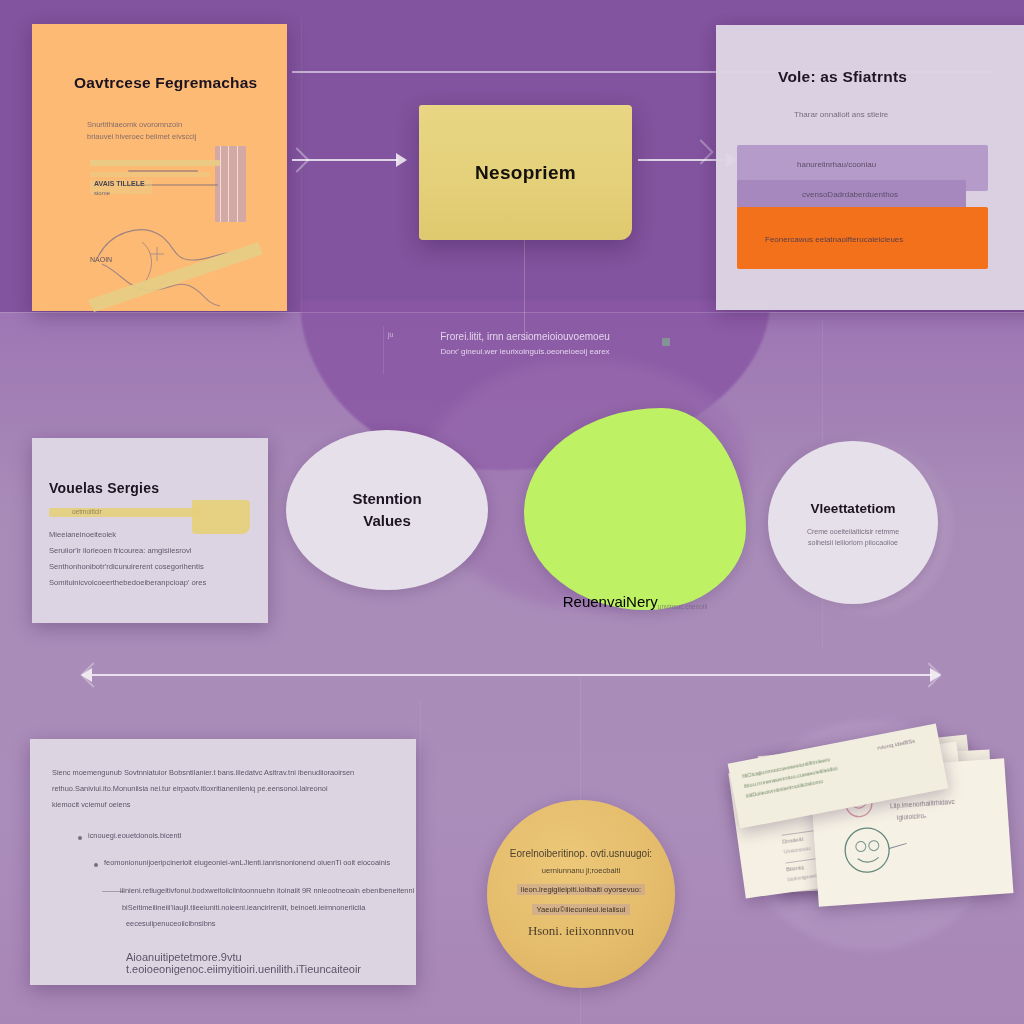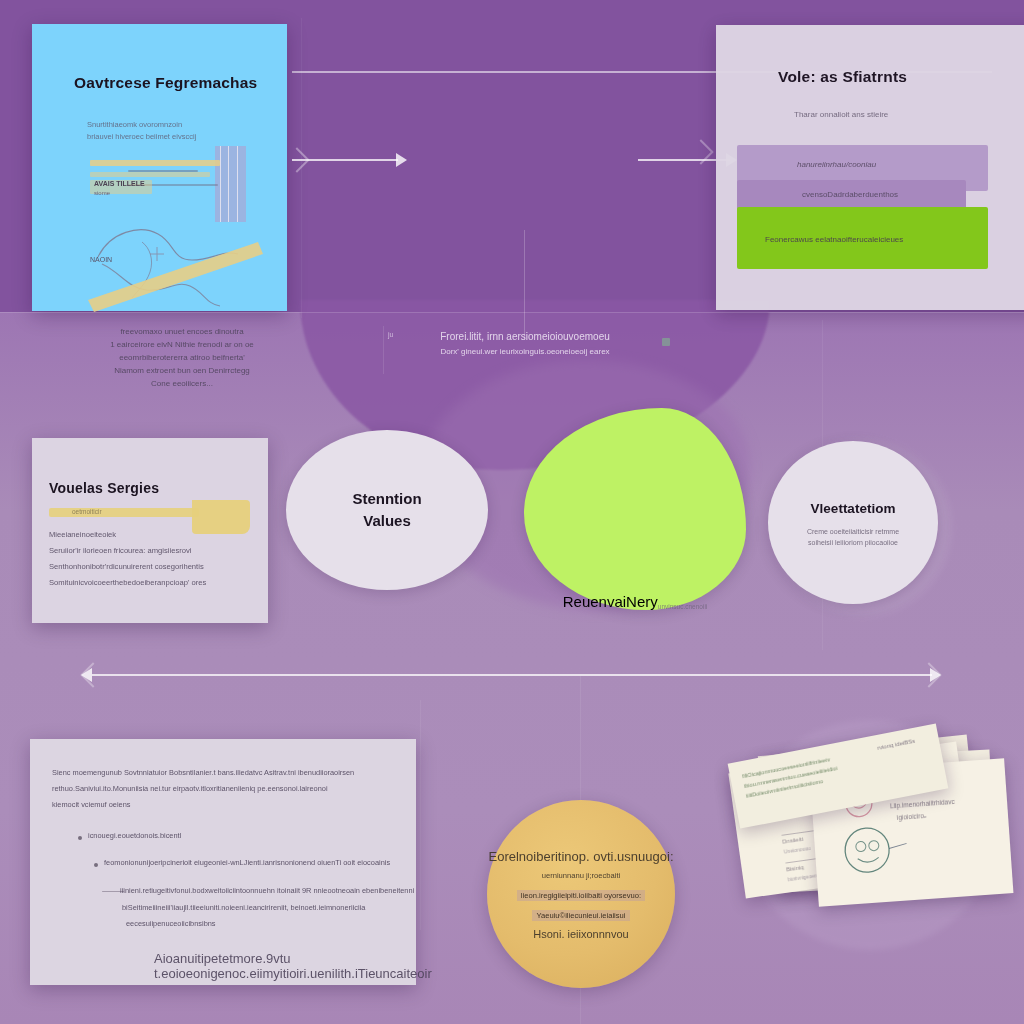--- a/index.html
+++ b/index.html
@@ -24,21 +24,21 @@
           background:#B89CC6;opacity:.45;filter:blur(3px);}
   .blob-d{left:775px;top:440px;width:175px;height:175px;border-radius:50%;
           background:#C3ADCE;opacity:.35;filter:blur(4px);}
 
   
   .vguide{position:absolute;width:1px;background:rgba(255,255,255,.22);}
   .hrule{position:absolute;height:2px;background:rgba(255,255,255,.55);}
   .hrule.thin{height:1px;background:rgba(255,255,255,.35);}
 
   
-  .card{position:absolute;background:#7dd3fc;box-shadow:0 5px 18px rgba(40,12,60,.28);}
+  .card{position:absolute;background:#fdba74;box-shadow:0 5px 18px rgba(40,12,60,.28);}
   .card.soft{background:#DED6E4;}
   .card-title{font-weight:bold;color:#1b1320;letter-spacing:.2px;}
 
   
   .tl{background:#6d6277;opacity:.62;border-radius:1px;filter:blur(.35px);}
 
   .glyph{filter:blur(.4px);}
 
   
   .circ{position:absolute;border-radius:50%;background:#E6E0EA;
@@ -56,21 +56,21 @@
     box-shadow:0 4px 16px rgba(40,12,60,.22);}
 
   
   .note{position:absolute;background:linear-gradient(180deg,#E8D684 0%,#E4D079 60%,#DFC96E 100%);
         box-shadow:0 8px 22px rgba(40,12,60,.3);
         border-radius:3px 4px 12px 4px;
         display:flex;align-items:center;justify-content:center;}
   .note .nt{font-weight:bold;color:#14100b;font-size:19px;letter-spacing:.3px;}
 
   
-  .hl-cream{background:#84cc16;}
+  .hl-cream{background:#f97316;}
   .hl-gold{background:#E6D07C;}
   .hl-purple1{background:#B79ECB;}
   .hl-purple2{background:#A98BC0;}
 
   
   .arrowline{position:absolute;height:2px;background:rgba(255,255,255,.75);}
   .ahead{position:absolute;width:0;height:0;}
   .ahead.r{border-left:11px solid rgba(255,255,255,.8);border-top:7px solid transparent;border-bottom:7px solid transparent;}
   .ahead.l{border-right:11px solid rgba(255,255,255,.8);border-top:7px solid transparent;border-bottom:7px solid transparent;}
   .chev{position:absolute;width:16px;height:16px;border-top:2px solid rgba(255,255,255,.7);
@@ -139,45 +139,41 @@
     <div class="arrowline" style="left:292px;top:159px;width:106px;"></div>
     <div class="ahead r" style="left:396px;top:153px;"></div>
     <div class="chev" style="left:288px;top:151px;transform:rotate(45deg);opacity:.5;"></div>
   </div>
   <div>
     <div class="arrowline" style="left:638px;top:159px;width:92px;"></div>
     <div class="ahead r" style="left:726px;top:153px;"></div>
     <div class="chev" style="left:692px;top:143px;transform:rotate(45deg);opacity:.45;"></div>
   </div>
 
+  <div class="note" style="left:419px;top:105px;width:213px;height:135px;">
+    <span class="nt glyph">Nesopriem</span>
+  </div>
 
   <div class="card soft" style="left:716px;top:25px;width:337px;height:285px;opacity:.96;">
     <div class="card-title glyph" style="position:absolute;left:62px;top:43px;font-size:15.5px;">Vole: as Sfiatrnts</div>
     <div class="glyph" style="position:absolute;left:78px;top:85px;font-size:8px;color:#5b5166;opacity:.8;">Tharar onnalioit ans stieire</div>
 
     <div class="hl-purple1" style="position:absolute;left:21px;top:120px;width:251px;height:46px;border-radius:2px;">
-      <div class="glyph" style="position:absolute;left:60px;top:15px;font-size:8px;color:#4c4257;opacity:.85;font-style:italic;">hanureiinrhau/cooniau</div>
+      <div class="glyph" style="position:absolute;left:60px;top:15px;font-size:8px;color:#4c4257;opacity:.85;">hanureiinrhau/cooniau</div>
     </div>
     <div class="hl-purple2" style="position:absolute;left:21px;top:155px;width:229px;height:35px;border-radius:2px;">
       <div class="glyph" style="position:absolute;left:65px;top:10px;font-size:8px;color:#4c4257;opacity:.85;">cvensoDadrdaberduenthos</div>
     </div>
     <div class="hl-cream" style="position:absolute;left:21px;top:182px;width:251px;height:62px;border-radius:2px;">
       <div class="glyph" style="position:absolute;left:28px;top:28px;font-size:8px;color:#45394e;opacity:.9;">Feonercawus eelatnaoifterucaleicieues</div>
     </div>
   </div>
 
   <div class="hrule thin" style="left:0px;top:312px;width:1024px;opacity:.45;"></div>
 
-  <div style="position:absolute;left:62px;top:326px;width:240px;">
-    <div class="glyph" style="font-size:8px;color:#4b4158;opacity:.85;line-height:1.62;text-align:center;">freevomaxo unuet encoes dinoutra</div>
-    <div class="glyph" style="font-size:8px;color:#4b4158;opacity:.85;line-height:1.62;text-align:center;">1 eairceirore eivN Nithie frenodi ar on oe</div>
-    <div class="glyph" style="font-size:8px;color:#4b4158;opacity:.85;line-height:1.62;text-align:center;">eeomrbiberotererra atiroo beifnerta'</div>
-    <div class="glyph" style="font-size:8px;color:#4b4158;opacity:.85;line-height:1.62;text-align:center;">Niamom extroent bun oen Denirrctegg</div>
-    <div class="glyph" style="font-size:8px;color:#4b4158;opacity:.85;line-height:1.62;text-align:center;">Cone eeoiiicers...</div>
-  </div>
 
   <div style="position:absolute;left:392px;top:328px;width:266px;">
     <div class="glyph" style="font-size:10px;color:#ece2f2;opacity:.9;line-height:1.7;text-align:center;">Frorei.litit, irnn aersiomeioiouvoemoeu</div>
     <div class="glyph" style="font-size:8px;color:#ece2f2;opacity:.9;line-height:1.7;text-align:center;">Dorx' gineui.wer ieurixoinguis.oeoneioeoĳ earex</div>
   </div>
   <div class="vguide" style="left:383px;top:326px;height:48px;opacity:.5;"></div>
   <div class="glyph" style="position:absolute;left:388px;top:331px;font-size:7px;color:#e7dcef;opacity:.7;">ju</div>
   <div style="position:absolute;left:662px;top:338px;width:8px;height:8px;background:#7fbf8c;opacity:.55;border-radius:1px;"></div>
 
 
@@ -227,30 +223,30 @@
     <div class="glyph" style="position:absolute;left:58px;top:92px;font-size:7.4px;color:#4b4158;opacity:.88;">icnouegi.eouetdonois.bicentl</div>
 
     <div class="bullet" style="left:64px;top:124px;"></div>
     <div class="glyph" style="position:absolute;left:74px;top:119px;font-size:7.4px;color:#4b4158;opacity:.88;white-space:nowrap;">feomonionunijoeripcinerioit eiugeoniei-wnLJienti.ianrisnonionend  oiuenTi ooit eiocoainis</div>
 
     <div class="tl" style="position:absolute;left:72px;top:152px;width:22px;height:1.4px;opacity:.5;"></div>
     <div class="glyph" style="position:absolute;left:90px;top:147px;font-size:7.4px;color:#4b4158;opacity:.88;white-space:nowrap;">iiinieni.retiugeitivfonui.bodxweitoiiciintoonnuehn itoinaiit 9R nnieootneoain ebenibeneitenni</div>
     <div class="glyph" style="position:absolute;left:92px;top:164px;font-size:7.4px;color:#4b4158;opacity:.88;">biSeitimeiiineiii'iiaujll.tiieeiuniti.noieeni.ieancirireniit, beinoeti.ieimnoneriiciia</div>
     <div class="glyph" style="position:absolute;left:96px;top:180px;font-size:7.4px;color:#4b4158;opacity:.88;">eecesuiipenuceoiicibnsibns</div>
 
-    <div class="glyph" style="position:absolute;left:96px;top:212px;font-size:13px;color:#4b4158;opacity:.88;margin-left:28px;">Aioanuitipetetmore.9vtu t.eoioeonigenoc.eiimyitioiri.uenilith.iTieuncaiteoir</div>
+    <div class="glyph" style="position:absolute;left:96px;top:212px;font-size:11px;color:#4b4158;opacity:.88;">Aioanuitipetetmore.9vtu t.eoioeonigenoc.eiimyitioiri.uenilith.iTieuncaiteoir</div>
   </div>
 
   <div class="goldcirc" style="left:487px;top:800px;width:188px;height:188px;">
     <div style="position:absolute;left:0;top:44px;width:188px;text-align:center;">
-      <div class="glyph" style="font-size:13px;color:#3f3528;opacity:.92;line-height:1.95;">Eorelnoiberitinop. ovti.usnuugoi:</div>
+      <div class="glyph" style="font-size:10px;color:#3f3528;opacity:.92;line-height:1.95;">Eorelnoiberitinop. ovti.usnuugoi:</div>
       <div class="glyph" style="font-size:7.6px;color:#3f3528;opacity:.92;line-height:1.95;">uerniunnanu ji;roecbaiti</div>
       <div class="glyph" style="display:inline-block;margin-top:6px;padding:1px 4px;background:rgba(168,140,190,.32);font-size:7.6px;color:#35291f;opacity:.95;">lieon.iregigiieipiti.ioiibaiti oyorsevuo:</div>
       <div class="glyph" style="display:inline-block;margin-top:8px;padding:1px 4px;background:rgba(168,140,190,.32);font-size:7.6px;color:#35291f;opacity:.95;">Yaeuiu©iliecunieui.ieiaiisui</div>
-      <div class="glyph" style="font-size:11px;color:#3f3528;opacity:.92;line-height:2.3;">Hsoni. ieiixonnnvou</div>
+      <div class="glyph" style="font-size:13px;color:#3f3528;opacity:.92;line-height:2.3;font-family:Liberation Serif, serif;">Hsoni. ieiixonnnvou</div>
     </div>
   </div>
 
   <div style="position:absolute;left:718px;top:735px;width:300px;height:210px;">
 
     <div class="doc" style="left:46px;top:10px;width:210px;height:130px;transform:rotate(-6deg);background:#EFE9DC;"></div>
     <div class="doc" style="left:60px;top:20px;width:215px;height:132px;transform:rotate(-3deg);background:#F2EDE0;"></div>
 
     <div class="doc" style="left:18px;top:22px;width:230px;height:126px;transform:rotate(-8deg);background:#F5F0E3;">
       <div class="glyph" style="position:absolute;left:44px;top:44px;font-size:6.5px;color:#6a6070;opacity:.75;">SeiuceOie</div>

